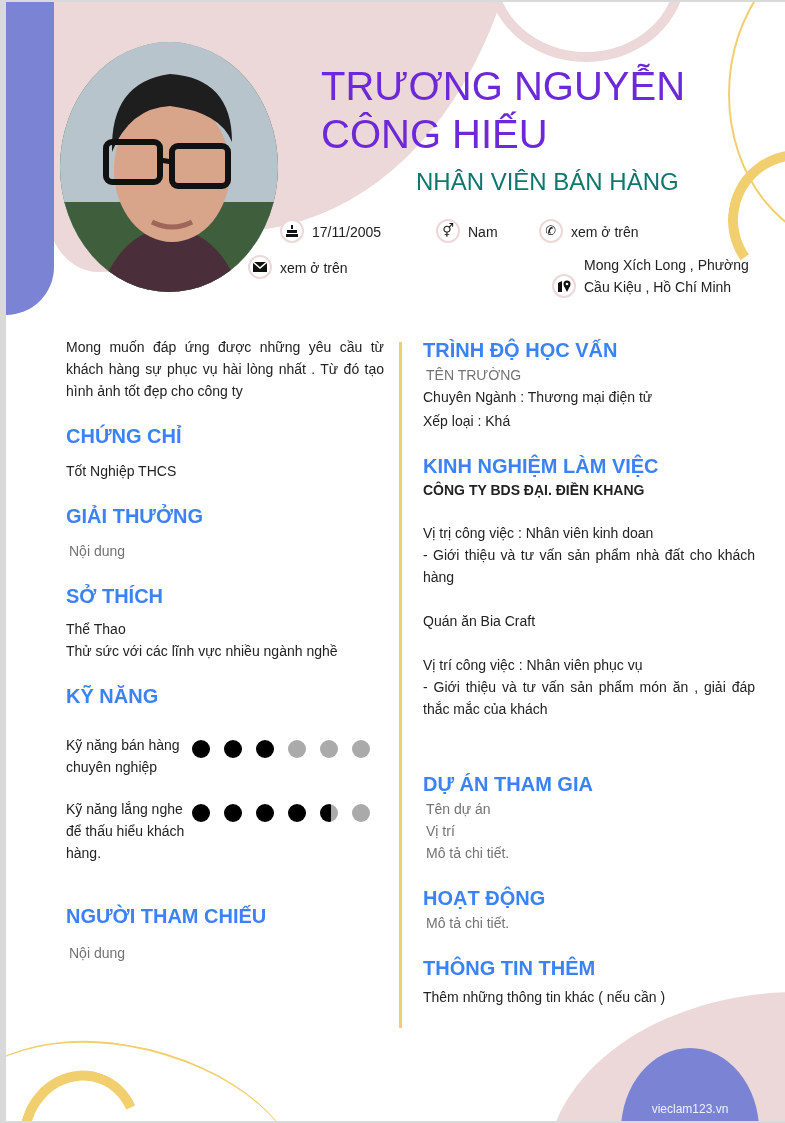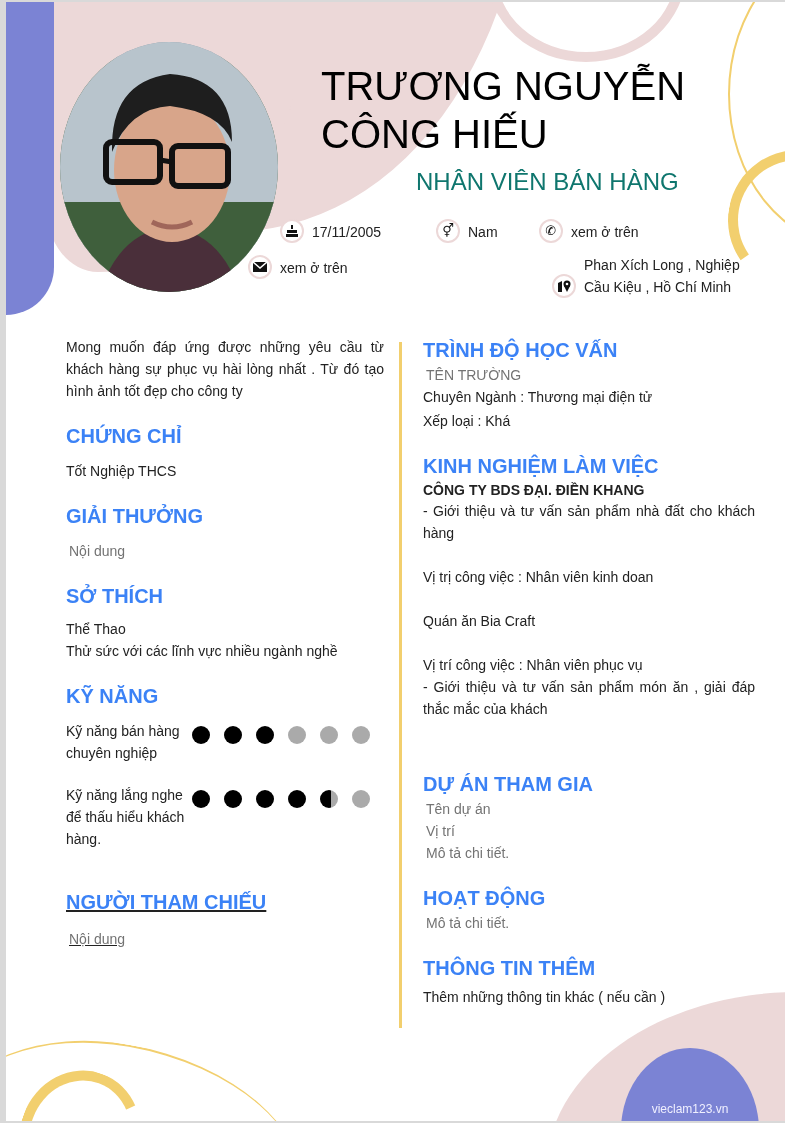--- a/index.html
+++ b/index.html
@@ -68,21 +68,21 @@
     
     .avatar {
       position: absolute; left: 54px; top: 40px; width: 218px; height: 250px;
       border-radius: 50%; overflow: hidden;
       background: radial-gradient(ellipse at 50% 45%, #d9a88a 0 22%, #2b2b2b 23% 36%, #8a9aa8 37% 60%, #3d5a3a 61% 100%);
     }
     .avatar svg { width: 100%; height: 100%; display: block; }
     
     .name {
       position: absolute; left: 315px; top: 60px; width: 420px;
-      font-size: 40px; line-height: 48px; color: #000000; font-weight: normal;
+      font-size: 40px; line-height: 48px; color: #6d28d9; font-weight: normal;
       margin: 0;
     }
     .job-title {
       position: absolute; left: 410px; top: 166px;
       font-size: 24px; font-weight: normal; color: #0f766e;
     }
     .info-item { position: absolute; display: flex; align-items: flex-end; font-size: 14px; color: #222; line-height: 22px; }
     .info-icon {
       width: 24px; height: 24px; border-radius: 50%; border: 2px solid #ecd8d8;
       display: inline-flex; align-items: center; justify-content: center;
@@ -172,21 +172,21 @@
   <div class="info-item" style="left:546px; top:252px;">
     <span class="info-icon">
       <svg width="14" height="14" viewBox="0 0 14 14">
           <path d="M1 4 L5 2 L5 13 L1 13 Z" fill="#111"></path>
           <circle cx="10" cy="5" r="3.5" fill="#111"></circle>
           <circle cx="10" cy="5" r="1.3" fill="#fff"></circle>
           <path d="M7 7 L10 13 L13 7 Z" fill="#111"></path>
         </svg>
     </span>
     <span>
-      <span>Phan Xích Long , Nghiệp</span><br>
+      <span>Mong Xích Long , Phường</span><br>
       <span>Cầu Kiệu , Hồ Chí Minh</span>
     </span>
   </div>
 
   <div class="left-col">
     <p class="para">Mong muốn đáp ứng được những yêu cầu từ khách hàng sự phục vụ hài lòng nhất . Từ đó tạo hình ảnh tốt đẹp cho công ty</p>
 
     <div style="margin-top:20px;">
       <h2 class="h2">CHỨNG CHỈ</h2>
       <p class="txt" style="margin-top:10px;">Tốt Nghiệp THCS</p>
@@ -198,21 +198,21 @@
     </div>
 
     <div style="margin-top:20px;">
       <h2 class="h2">SỞ THÍCH</h2>
       <p class="txt" style="margin-top:8px;">Thể Thao</p>
       <p class="txt">Thử sức với các lĩnh vực nhiều ngành nghề</p>
     </div>
 
     <div style="margin-top:20px;">
       <h2 class="h2">KỸ NĂNG</h2>
-      <div class="skill-row" style="margin-top:10px;">
+      <div class="skill-row" style="margin-top:24px;">
         <div class="skill-name">Kỹ năng bán hàng chuyên nghiệp</div>
         <div class="dots">
           <span class="dot on"></span>
           <span class="dot on"></span>
           <span class="dot on"></span>
           <span class="dot"></span>
           <span class="dot"></span>
           <span class="dot"></span>
         </div>
       </div>
@@ -222,41 +222,41 @@
           <span class="dot on"></span>
           <span class="dot on"></span>
           <span class="dot on"></span>
           <span class="dot on"></span>
           <span class="dot half"></span>
           <span class="dot"></span>
         </div>
       </div>
     </div>
 
-    <div style="margin-top:38px;text-decoration:underline;">
+    <div style="margin-top:38px;">
       <h2 class="h2">NGƯỜI THAM CHIẾU</h2>
       <p class="txt muted" style="margin-top:12px;">Nội dung</p>
     </div>
   </div>
 
   <div class="divider"></div>
 
   <div class="right-col">
     <div>
       <h2 class="h2">TRÌNH ĐỘ HỌC VẤN</h2>
       <p class="txt muted">TÊN TRƯỜNG</p>
       <p class="txt">Chuyên Ngành : Thương mại điện tử</p>
       <p class="txt" style="margin-top:2px;">Xếp loại : Khá</p>
     </div>
 
     <div style="margin-top:20px;">
       <h2 class="h2">KINH NGHIỆM LÀM VIỆC</h2>
       <div class="bold-sm">CÔNG TY BDS ĐẠI. ĐIỀN KHANG</div>
+      <p class="txt" style="margin-top:22px;">Vị trị công việc : Nhân viên kinh doan</p>
       <p class="txt para">- Giới thiệu và tư vấn sản phẩm nhà đất cho khách hàng</p>
-      <p class="txt" style="margin-top:22px;">Vị trị công việc : Nhân viên kinh doan</p>
       <p class="txt" style="margin-top:22px;">Quán ăn Bia Craft</p>
       <p class="txt" style="margin-top:22px;">Vị trí công việc : Nhân viên phục vụ</p>
       <p class="txt para">- Giới thiệu và tư vấn sản phẩm món ăn , giải đáp thắc mắc của khách</p>
     </div>
 
     <div style="margin-top:50px;">
       <h2 class="h2">DỰ ÁN THAM GIA</h2>
       <p class="txt muted">Tên dự án</p>
       <p class="txt muted">Vị trí</p>
       <p class="txt muted">Mô tả chi tiết.</p>

